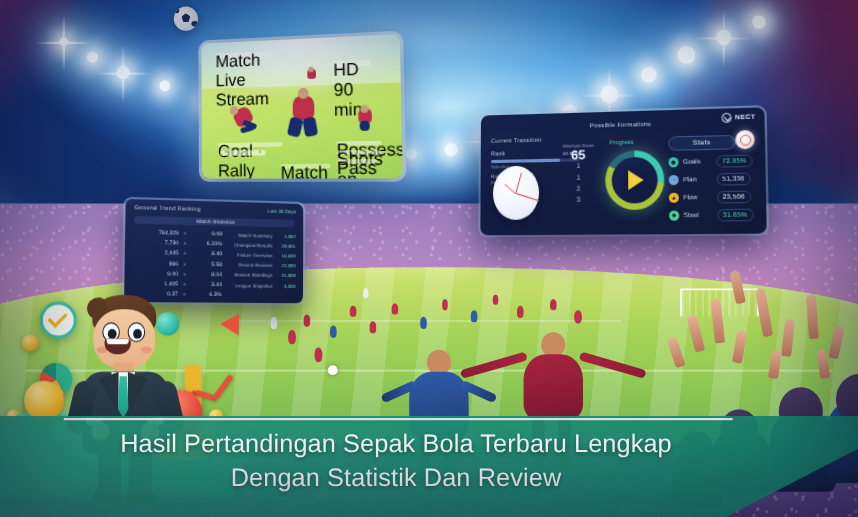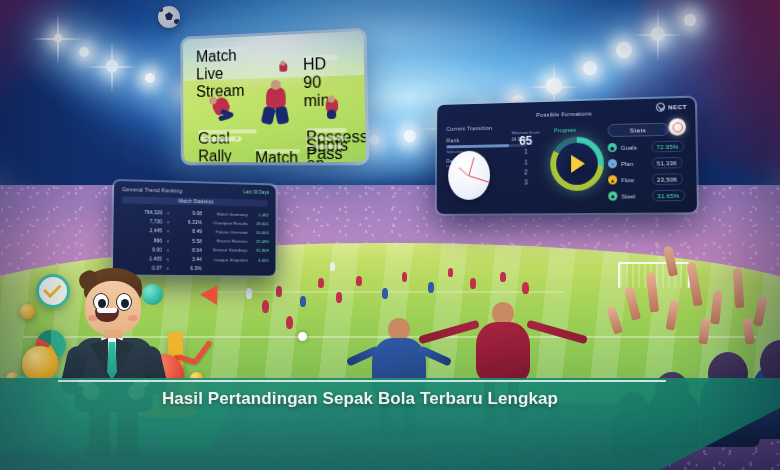--- a/index.html
+++ b/index.html
@@ -237,21 +237,21 @@
   .banner{position:absolute;left:0;top:378px;width:780px;height:92px;
     background:linear-gradient(90deg, rgba(20,132,104,.90) 0%, rgba(22,138,110,.93) 32%,
                rgba(24,140,112,.94) 60%, rgba(22,132,106,.92) 100%);
     clip-path:polygon(0 0, 780px 0, 780px 30px, 660px 92px, 0 92px);}
   .banner-ghost{position:absolute;left:0;top:378px;width:780px;height:92px;
     background:linear-gradient(90deg, rgba(120,200,175,.18), rgba(90,180,160,.10) 60%, rgba(0,0,0,0));
     clip-path:polygon(0 0, 780px 0, 780px 30px, 660px 92px, 0 92px);pointer-events:none;}
   .banner-rule{position:absolute;left:58px;top:380px;width:608px;height:2px;
     background:rgba(255,255,255,.82);}
   .banner-txt{position:absolute;left:60px;top:388px;width:600px;text-align:center;
-    color:#ffffff;font-size:17px;font-weight:bold;line-height:1.34;
+    color:#ffffff;font-size:23px;font-weight:normal;line-height:1.34;
     letter-spacing:.1px;text-shadow:0 2px 4px rgba(0,0,0,.38);}
 
   .ball-top{position:absolute;left:158px;top:6px;width:22px;height:22px;border-radius:50%;
     background:radial-gradient(circle at 34% 28%,#ffffff,#dfe9f2 60%,#b8c7d6);
     box-shadow:0 2px 8px rgba(0,0,0,.35);overflow:hidden;}
   .ball-top i{position:absolute;background:#1d2b55;border-radius:2px;display:block;}
 
   .coin{position:absolute;border-radius:50%;
     background:radial-gradient(circle at 34% 30%,#ffe389,#f0b429 62%,#cf8f12);
     box-shadow:0 2px 6px rgba(0,0,0,.3);}
@@ -615,16 +615,17 @@
       <div class="m-shoe" style="left:23px;top:178px;"></div>
       <div class="m-shoe" style="left:53px;top:178px;"></div>
     </div>
   </div>
 
   <div class="banner"></div>
   <div class="banner-ghost"></div>
   <div class="banner-rule"></div>
   <div class="banner-txt">
     <div>Hasil Pertandingan Sepak Bola Terbaru Lengkap</div>
+    <div>Dengan Statistik Dan Review</div>
   </div>
 
   <div class="vignette"></div>
 </div>
 
 </body></html>

